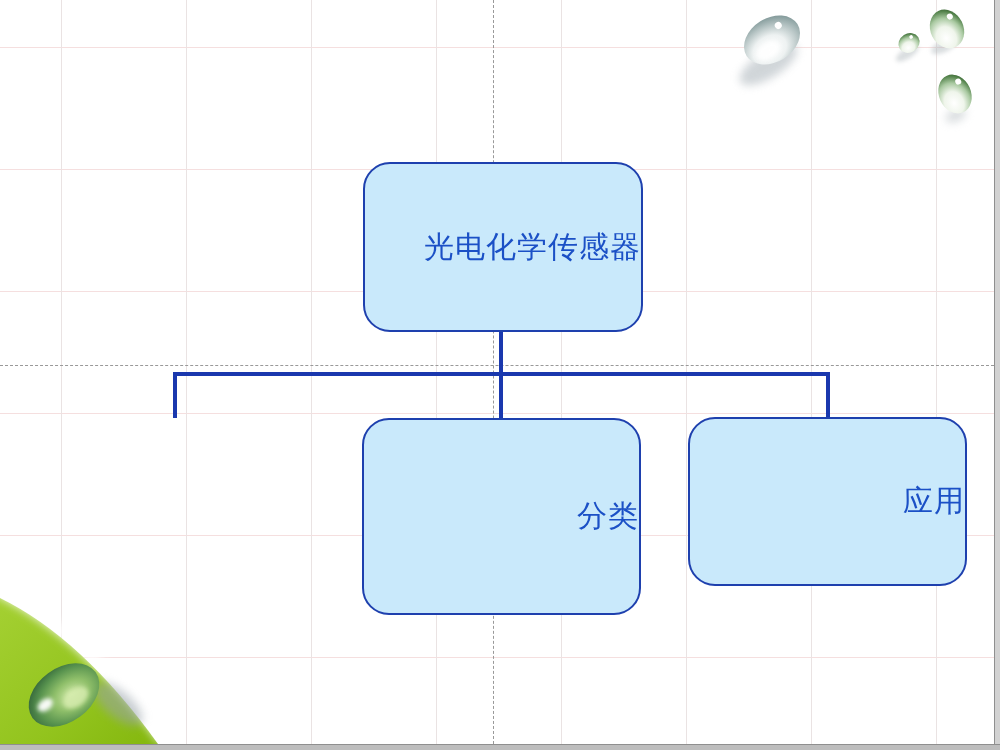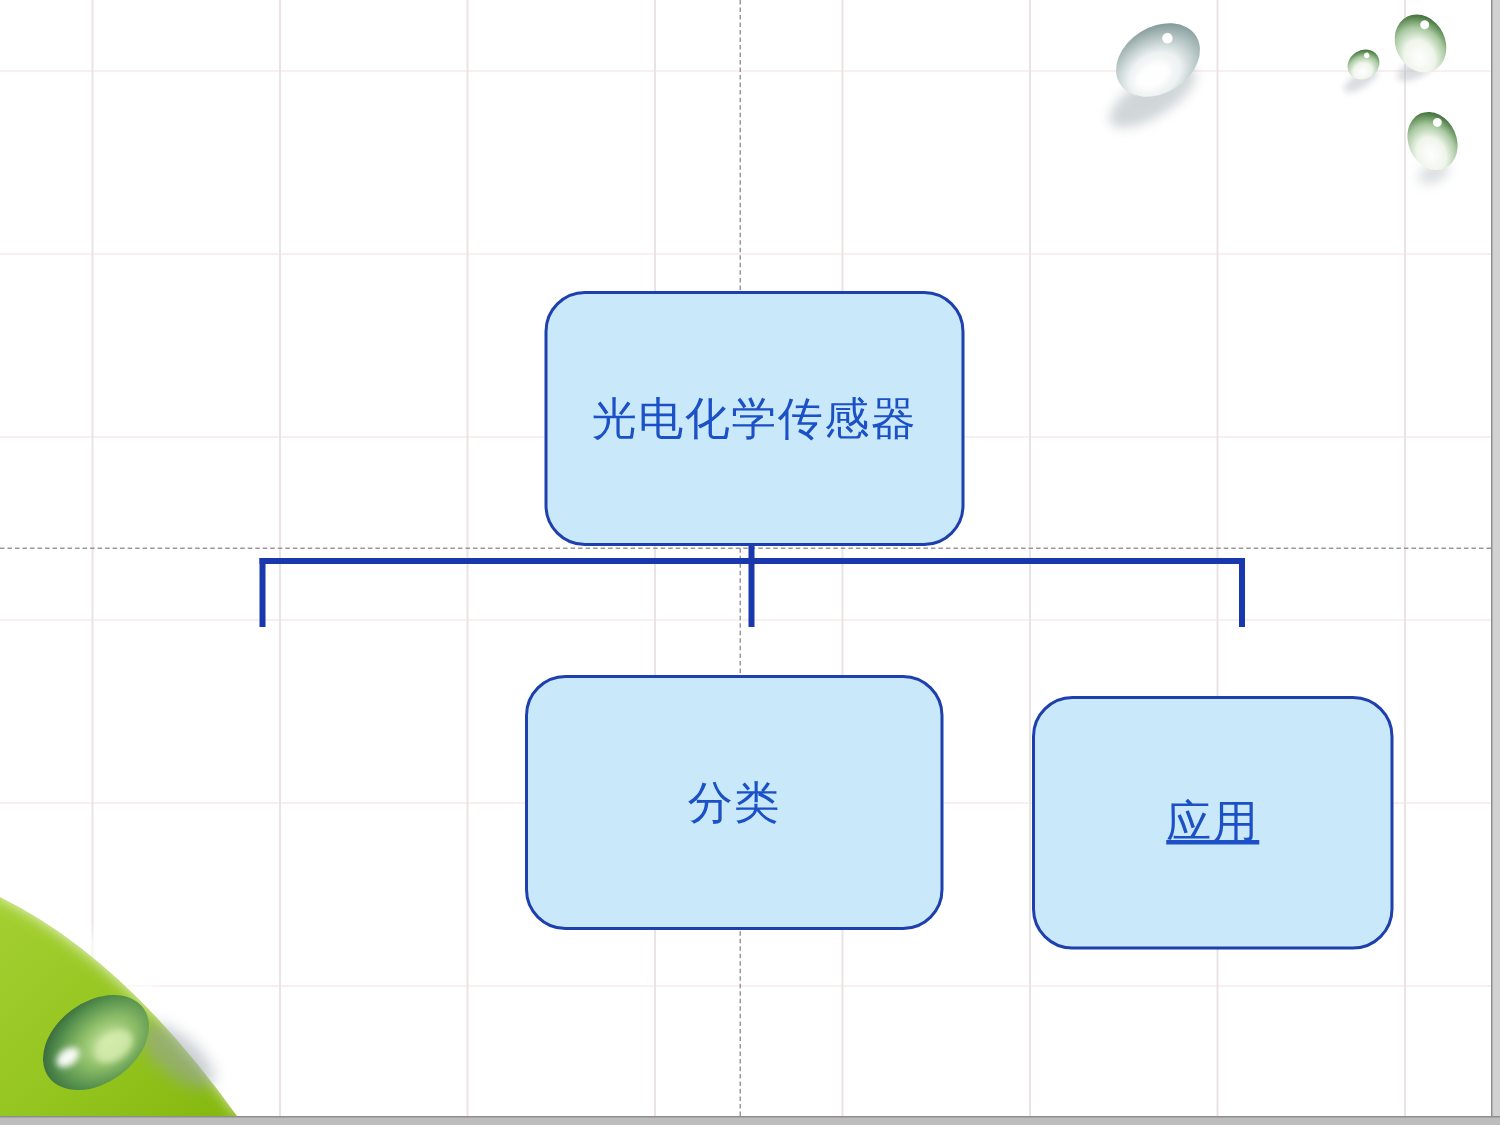--- a/index.html
+++ b/index.html
@@ -31,29 +31,28 @@
   .conn-root-stem{left:499px;top:330px;width:4px;height:88px;}
   .conn-rail{left:173px;top:372px;width:657px;height:4px;}
   .conn-drop-left{left:173px;top:372px;width:4px;height:46px;}
   .conn-drop-right{left:826px;top:372px;width:4px;height:46px;}
   
   .node{
     position:absolute;z-index:3;
     background:#c9e9fb;
     border:2px solid #1e40ae;
     border-radius:27px;
-    display:flex;align-items:center;justify-content:center;
+    display:flex;align-items:center;justify-content:flex-end;
     color:#1b50c6;font-size:30px;letter-spacing:1px;
     box-sizing:border-box;
-    margin-top:32px;
   }
   .node-root{left:363px;top:162px;width:280px;height:170px;}
   .node-c0{left:35px;top:418px;width:281px;height:168px;}
-  .node-c1{left:350px;top:418px;width:279px;height:170px;}
-  .node-c2{left:688px;top:432px;width:241px;height:169px;text-decoration:underline;}
+  .node-c1{left:362px;top:418px;width:279px;height:197px;}
+  .node-c2{left:688px;top:417px;width:279px;height:169px;}
   
   .deco{position:absolute;z-index:4;pointer-events:none;}
   .deco-droplets{left:700px;top:0;}
   .deco-corner{left:0;top:588px;}
 </style>
 </head>
 <body>
 
 <div class="stage">
   <div class="slide">

